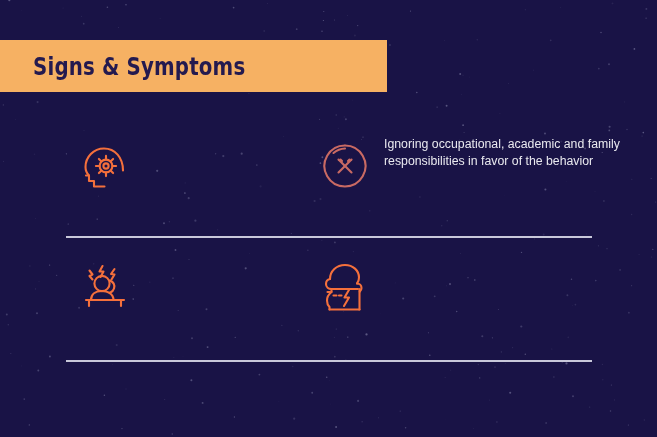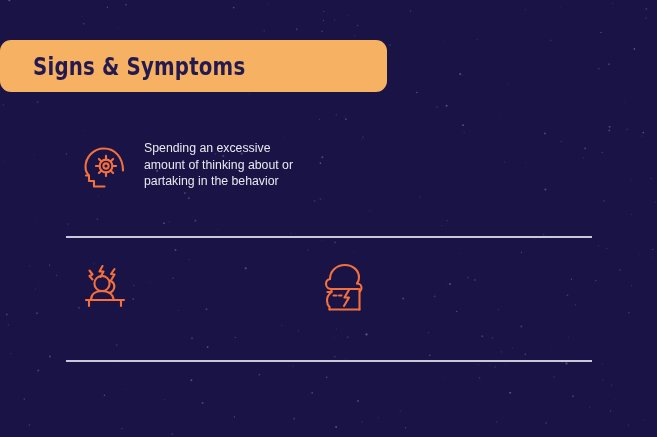--- a/index.html
+++ b/index.html
@@ -28,21 +28,20 @@
   .banner {
     position: absolute;
     left: 0;
     top: 40px;
     width: 387px;
     height: 52px;
     background: #f6b163;
     z-index: 2;
     display: flex;
     align-items: center;
-    border-radius: 11px;
   }
   .banner-title {
     margin-left: 33px;
     color: #241a4f;
     font-size: 25px;
     font-weight: bold;
     letter-spacing: 0.2px;
     font-family: "Liberation Sans Narrow", "DejaVu Sans Condensed", "Liberation Sans", sans-serif;
     transform: scaleX(0.88);
     transform-origin: left center;
@@ -387,23 +386,36 @@
           <g fill="none" stroke="#f4703c" stroke-width="2.1" stroke-linecap="round" stroke-linejoin="round">
             <path d="M44 30.5 C44 17.5 36 8.5 25 8.5 C14.5 8.5 6.5 17 6.5 27 C6.5 31 8 33.5 10 35.5 L10 41 L15 41 L15 46.5 L25.5 46.5"></path>
             <path d="M10 35.5 L7 35.5"></path>
             <circle cx="27" cy="26" r="6.4"></circle>
             <circle cx="27" cy="26" r="2.6"></circle>
             <path d="M27 15.9 L27 19.6 M27 32.4 L27 36.1 M16.9 26 L20.6 26 M33.4 26 L37.1 26"></path>
             <path d="M19.9 18.9 L22.5 21.5 M31.5 30.5 L34.1 33.1 M34.1 18.9 L31.5 21.5 M22.5 30.5 L19.9 33.1"></path>
           </g>
         </svg>
       </div>
-      <div class="item-text">Spending an excessive amount of thinking about or partaking in the behavior</div>
     </div>
 
+    <div class="cell cell-right">
+      <div class="icon-wrap">
+        <svg width="52" height="52" viewBox="0 0 52 52">
+          <g fill="none" stroke="#c96a63" stroke-width="2.1" stroke-linecap="round" stroke-linejoin="round">
+            <path d="M26 5.5 A20.5 20.5 0 1 1 25.9 5.5"></path>
+            <path d="M14.5 13 A19 19 0 0 1 26 8.5"></path>
+            <path d="M19.5 19.5 L32.5 32.5"></path>
+            <path d="M32.5 19.5 L19.5 32.5"></path>
+            <path d="M23 21 L21.5 19.5 M29 21 L30.5 19.5"></path>
+          </g>
+        </svg>
+      </div>
+      <div class="item-text">Ignoring occupational, academic and family responsibilities in favor of the behavior</div>
+    </div>
 
   </div>
 
   <div class="row">
 
     <div class="cell cell-left">
       <div class="icon-wrap">
         <svg width="54" height="52" viewBox="0 0 54 52">
           <g fill="none" stroke="#f4703c" stroke-width="2.1" stroke-linecap="round" stroke-linejoin="round">
             <circle cx="24" cy="25.5" r="7.6"></circle>

